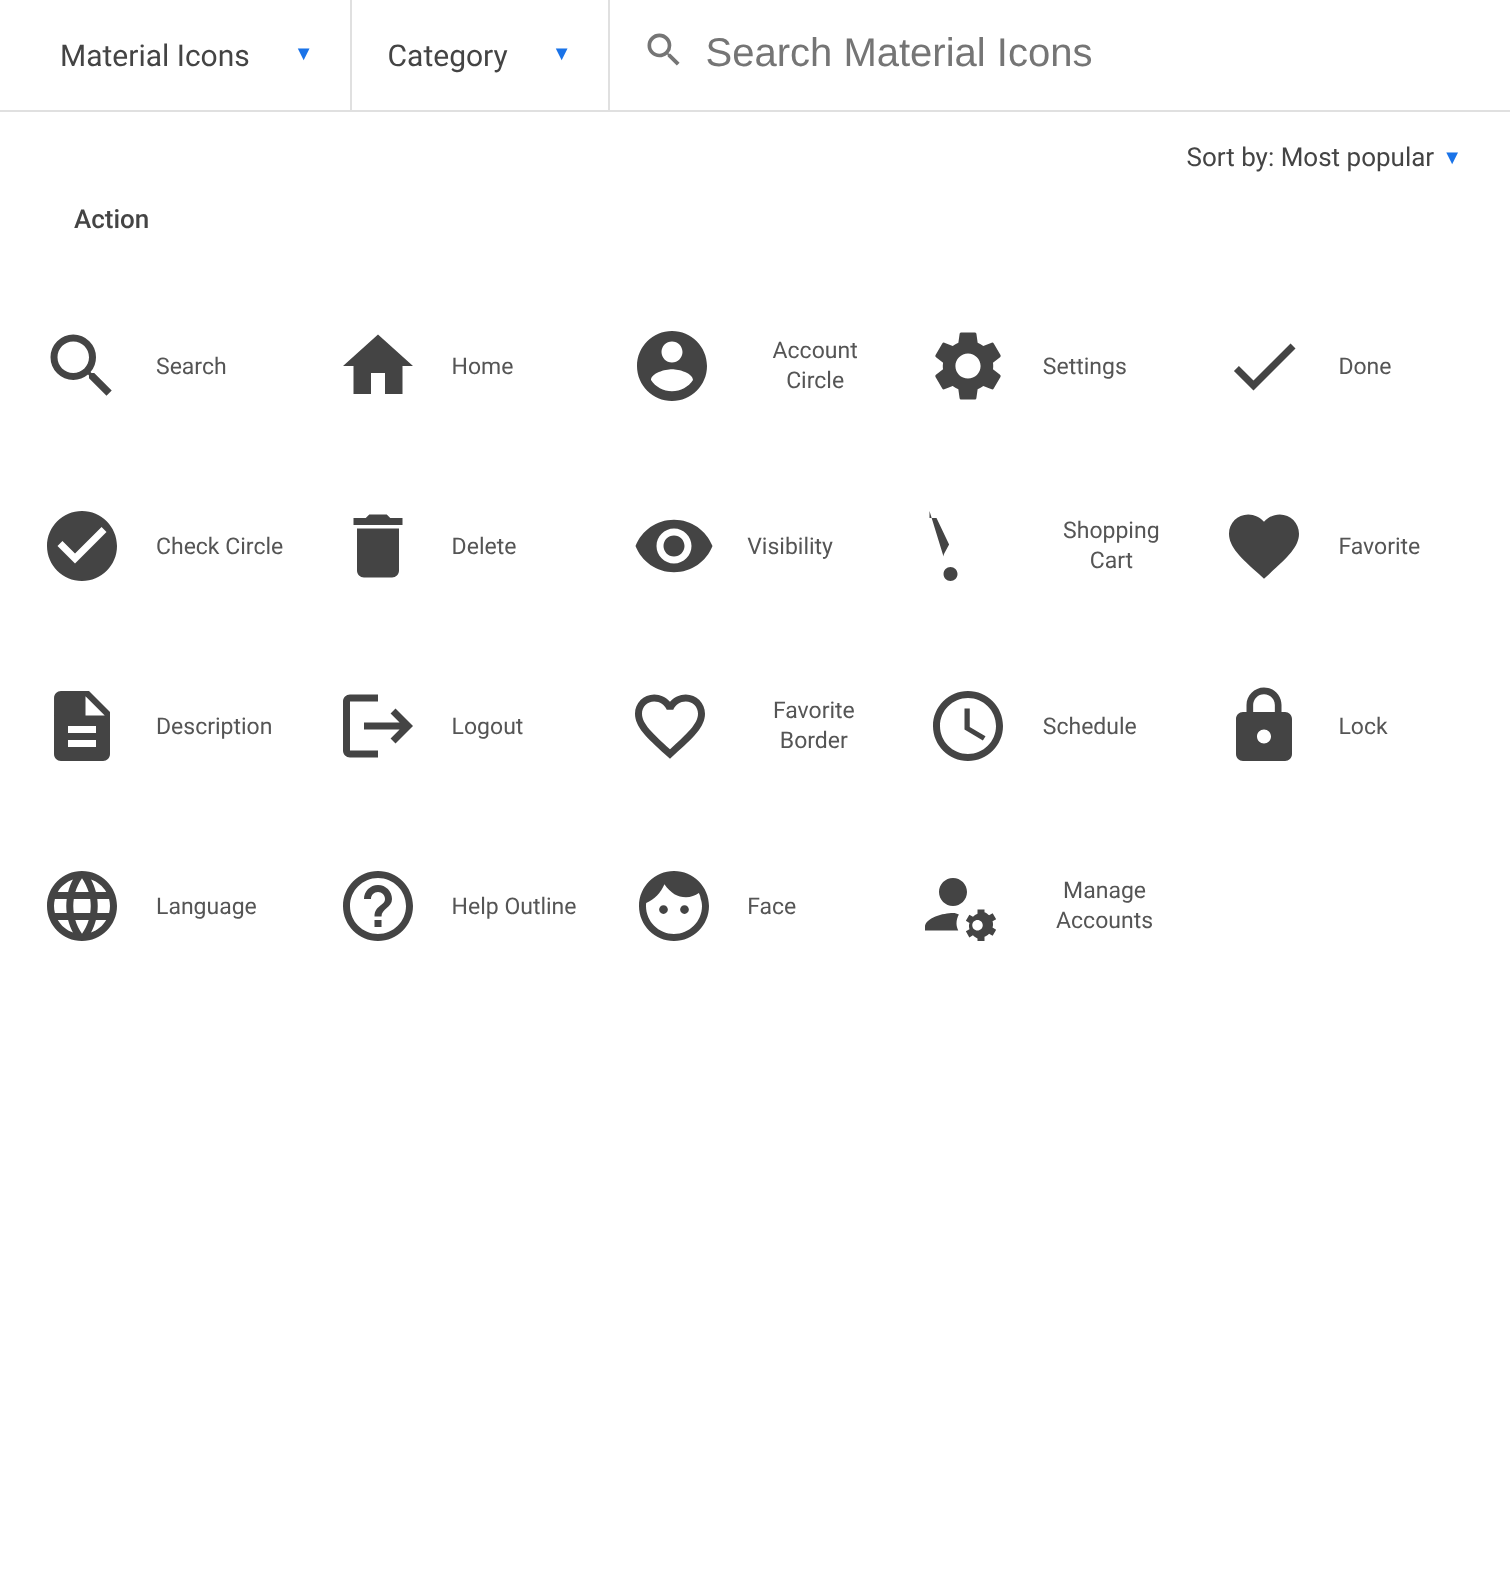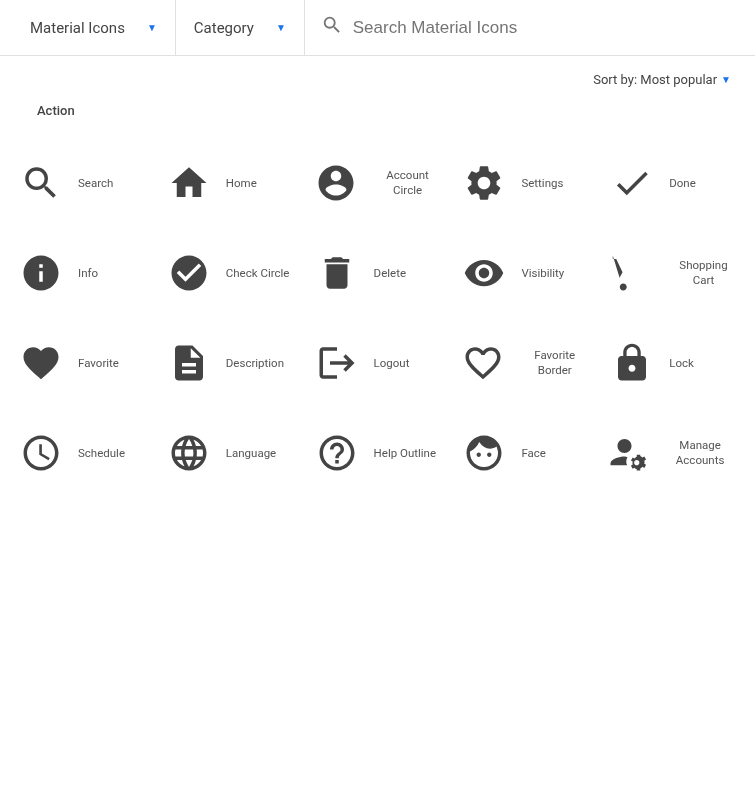--- a/index.html
+++ b/index.html
@@ -44,21 +44,21 @@
       padding: 0 16px;
       gap: 10px;
     }
     .search-icon-header {
       color: #757575;
       font-size: 20px;
     }
     .search-input {
       border: none;
       outline: none;
-      font-size: 17px;
+      font-size: 20px;
       color: #14532d;
       width: 100%;
       background: transparent;
     }
 
     
     .sort-bar {
       display: flex;
       justify-content: flex-end;
       align-items: center;
@@ -200,28 +200,20 @@
 
   <div class="icon-item">
     <span class="icon-glyph">
       <svg class="icon-svg" viewBox="0 0 24 24">
           <path d="M9 16.17L4.83 12l-1.42 1.41L9 19 21 7l-1.41-1.41z"></path>
         </svg>
     </span>
     <span class="icon-label">Done</span>
   </div>
 
-  <div class="icon-item">
-    <span class="icon-glyph">
-      <svg class="icon-svg" viewBox="0 0 24 24">
-          <path d="M12 2C6.48 2 2 6.48 2 12s4.48 10 10 10 10-4.48 10-10S17.52 2 12 2zm1 15h-2v-6h2v6zm0-8h-2V7h2v2z"></path>
-        </svg>
-    </span>
-    <span class="icon-label">Info</span>
-  </div>
 
   <div class="icon-item">
     <span class="icon-glyph">
       <svg class="icon-svg" viewBox="0 0 24 24">
           <path d="M12 2C6.48 2 2 6.48 2 12s4.48 10 10 10 10-4.48 10-10S17.52 2 12 2zm-2 15l-5-5 1.41-1.41L10 14.17l7.59-7.59L19 8l-9 9z"></path>
         </svg>
     </span>
     <span class="icon-label">Check Circle</span>
   </div>
 
@@ -284,38 +276,38 @@
       <svg class="icon-svg" viewBox="0 0 24 24">
           <path d="M16.5 3c-1.74 0-3.41.81-4.5 2.09C10.91 3.81 9.24 3 7.5 3 4.42 3 2 5.42 2 8.5c0 3.78 3.4 6.86 8.55 11.54L12 21.35l1.45-1.32C18.6 15.36 22 12.28 22 8.5 22 5.42 19.58 3 16.5 3zm-4.4 15.55l-.1.1-.1-.1C7.14 14.24 4 11.39 4 8.5 4 6.5 5.5 5 7.5 5c1.54 0 3.04.99 3.57 2.36h1.87C13.46 5.99 14.96 5 16.5 5c2 0 3.5 1.5 3.5 3.5 0 2.89-3.14 5.74-7.9 10.05z"></path>
         </svg>
     </span>
     <span class="icon-label">Favorite Border</span>
   </div>
 
   <div class="icon-item">
     <span class="icon-glyph">
       <svg class="icon-svg" viewBox="0 0 24 24">
+          <path d="M11.99 2C6.47 2 2 6.48 2 12s4.47 10 9.99 10C17.52 22 22 17.52 22 12S17.52 2 11.99 2zM12 20c-4.42 0-8-3.58-8-8s3.58-8 8-8 8 3.58 8 8-3.58 8-8 8zm.5-13H11v6l5.25 3.15.75-1.23-4.5-2.67V7z"></path>
+        </svg>
+    </span>
+    <span class="icon-label">Schedule</span>
+  </div>
+
+  <div class="icon-item">
+    <span class="icon-glyph">
+      <svg class="icon-svg" viewBox="0 0 24 24">
           <path d="M18 8h-1V6c0-2.76-2.24-5-5-5S7 3.24 7 6v2H6c-1.1 0-2 .9-2 2v10c0 1.1.9 2 2 2h12c1.1 0 2-.9 2-2V10c0-1.1-.9-2-2-2zm-6 9c-1.1 0-2-.9-2-2s.9-2 2-2 2 .9 2 2-.9 2-2 2zm3.1-9H8.9V6c0-1.71 1.39-3.1 3.1-3.1 1.71 0 3.1 1.39 3.1 3.1v2z"></path>
         </svg>
     </span>
     <span class="icon-label">Lock</span>
   </div>
 
   <div class="icon-item">
     <span class="icon-glyph">
       <svg class="icon-svg" viewBox="0 0 24 24">
-          <path d="M11.99 2C6.47 2 2 6.48 2 12s4.47 10 9.99 10C17.52 22 22 17.52 22 12S17.52 2 11.99 2zM12 20c-4.42 0-8-3.58-8-8s3.58-8 8-8 8 3.58 8 8-3.58 8-8 8zm.5-13H11v6l5.25 3.15.75-1.23-4.5-2.67V7z"></path>
-        </svg>
-    </span>
-    <span class="icon-label">Schedule</span>
-  </div>
-
-  <div class="icon-item">
-    <span class="icon-glyph">
-      <svg class="icon-svg" viewBox="0 0 24 24">
           <path d="M11.99 2C6.47 2 2 6.48 2 12s4.47 10 9.99 10C17.52 22 22 17.52 22 12S17.52 2 11.99 2zm6.93 6h-2.95c-.32-1.25-.78-2.45-1.38-3.56 1.84.63 3.37 1.91 4.33 3.56zM12 4.04c.83 1.2 1.48 2.53 1.91 3.96h-3.82c.43-1.43 1.08-2.76 1.91-3.96zM4.26 14C4.1 13.36 4 12.69 4 12s.1-1.36.26-2h3.38c-.08.66-.14 1.32-.14 2 0 .68.06 1.34.14 2H4.26zm.82 2h2.95c.32 1.25.78 2.45 1.38 3.56-1.84-.63-3.37-1.9-4.33-3.56zm2.95-8H5.08c.96-1.66 2.49-2.93 4.33-3.56C8.81 5.55 8.35 6.75 8.03 8zM12 19.96c-.83-1.2-1.48-2.53-1.91-3.96h3.82c-.43 1.43-1.08 2.76-1.91 3.96zM14.34 14H9.66c-.09-.66-.16-1.32-.16-2 0-.68.07-1.35.16-2h4.68c.09.65.16 1.32.16 2 0 .68-.07 1.34-.16 2zm.25 5.56c.6-1.11 1.06-2.31 1.38-3.56h2.95c-.96 1.65-2.49 2.93-4.33 3.56zM16.36 14c.08-.66.14-1.32.14-2 0-.68-.06-1.34-.14-2h3.38c.16.64.26 1.31.26 2s-.1 1.36-.26 2h-3.38z"></path>
         </svg>
     </span>
     <span class="icon-label">Language</span>
   </div>
 
   <div class="icon-item">
     <span class="icon-glyph">
       <svg class="icon-svg" viewBox="0 0 24 24">
           <path d="M11 18h2v-2h-2v2zm1-16C6.48 2 2 6.48 2 12s4.48 10 10 10 10-4.48 10-10S17.52 2 12 2zm0 18c-4.41 0-8-3.59-8-8s3.59-8 8-8 8 3.59 8 8-3.59 8-8 8zm0-14c-2.21 0-4 1.79-4 4h2c0-1.1.9-2 2-2s2 .9 2 2c0 2-3 1.75-3 5h2c0-2.25 3-2.5 3-5 0-2.21-1.79-4-4-4z"></path>

